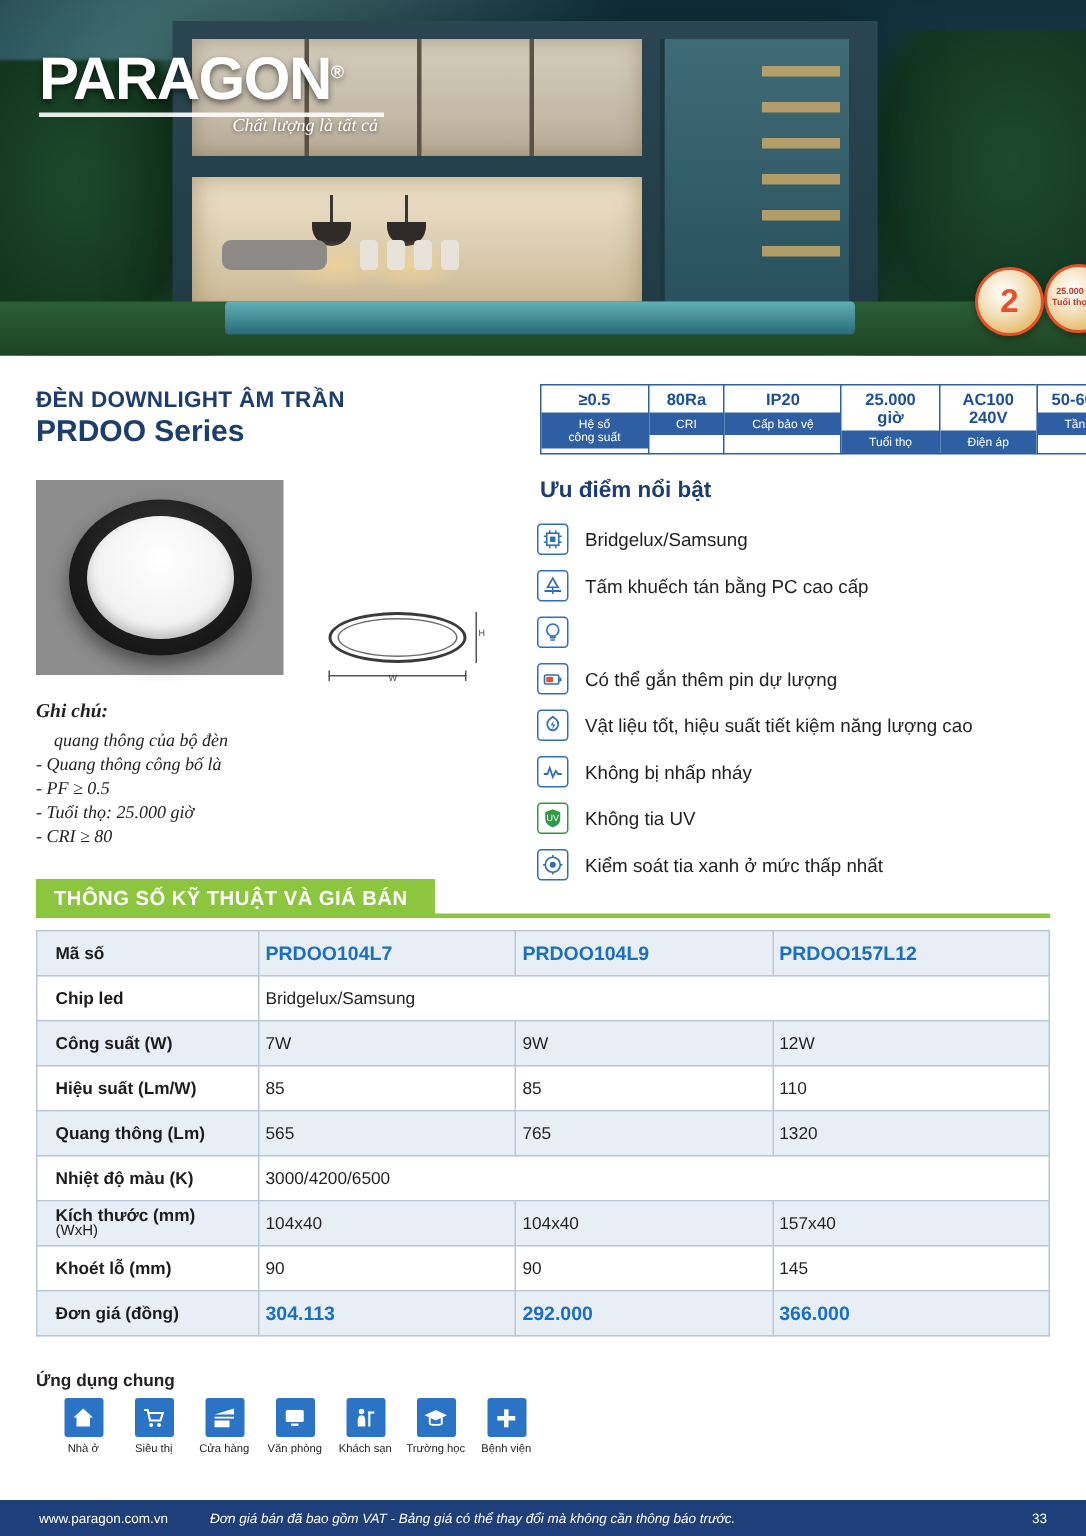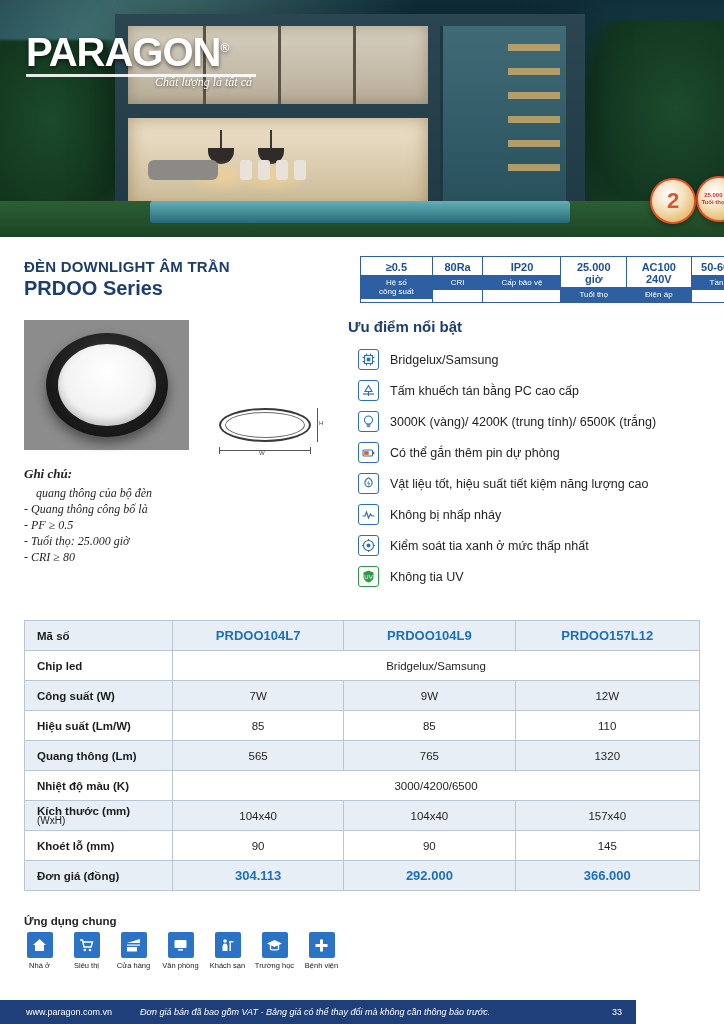--- a/index.html
+++ b/index.html
@@ -186,21 +186,21 @@
   .dim-label-h { position:absolute; left:114px; top:22px; font-size:6px; color:#444;}
 
   
   .notes { position:absolute; left:24px; top:466px; width:300px; font-family:"Liberation Serif", serif; }
   .notes .hd { font-weight:bold; font-style:italic; font-size:13px; margin-bottom:3px; }
   .notes .ln { font-style:italic; font-size:12px; line-height:16px; }
   .notes .ln.indent { padding-left:12px; }
 
   
   .feat-title {
-    position:absolute; left:348px; top:318px;
+    position:absolute; left:360px; top:318px;
     font-size:15px; font-weight:bold; color:#1b3e6f;
   }
   .feat-list { position:absolute; left:358px; top:344px; width:350px; }
   .feat-item { display:flex; align-items:center; height:31px; }
   .feat-ico {
     width:21px; height:21px; border:1px solid #2e6fb7; border-radius:3px;
     margin-right:11px; flex:0 0 21px;
     display:flex; align-items:center; justify-content:center;
     background:#fff;
   }
@@ -220,49 +220,49 @@
   .sec-bar .rule {
     position:absolute; left:0; bottom:0; width:676px; height:3px; background:#8cc63f;
   }
 
   
   table.spec {
     position:absolute; left:24px; top:620px; width:676px;
     border-collapse:collapse; font-size:11.5px;
   }
   table.spec td, table.spec th {
-    border:1px solid #b9c6d4; height:30px; text-align:center; padding:0 4px;
+    border:1px solid #b9c6d4; height:30px; padding:0 4px;
   }
   table.spec .rowhead {
     width:148px; text-align:left; padding-left:12px; font-weight:bold; color:#1c1c1c;
   }
   table.spec tr.alt td { background:#e8eef5; }
   table.spec .code { color:#1b6fc0; font-weight:bold; font-size:13px; }
   table.spec .price { color:#1b6fc0; font-weight:bold; font-size:13px; }
   table.spec .sub { font-size:10px; font-weight:normal; display:block; margin-top:-2px;}
 
   
   .apps-title { position:absolute; left:24px; top:915px; font-size:11.5px; font-weight:bold; }
-  .apps { position:absolute; left:16px; top:932px; display:flex; }
+  .apps { position:absolute; left:32px; top:932px; display:flex; }
   .app { width:47px; text-align:center; }
   .app .box {
     width:26px; height:26px; margin:0 auto 3px; background:#2b73c4; border-radius:2px;
     display:flex; align-items:center; justify-content:center;
   }
   .app .lbl { font-size:7.5px; color:#222; }
 
   
   .footer {
-    position:absolute; left:0; bottom:0; width:636px; height:24px;
+    position:absolute; left:0; bottom:0; width:724px; height:24px;
     background:#1f3f7a; color:#fff;
     display:flex; align-items:center;
   }
   .footer .site { margin-left:26px; font-size:9px; }
   .footer .note { margin-left:28px; font-size:9px; font-style:italic; }
-  .footer .pg { position:absolute; right:14px; font-size:9px;text-align:center; }
+  .footer .pg { position:absolute; right:26px; font-size:9px;text-align:center; }
 </style>
 </head>
 <body>
 
 <div class="page">
 
   <div class="hero">
     <div class="sky"></div>
     <div class="greenery-left"></div>
     <div class="greenery-right"></div>
@@ -414,80 +414,84 @@
     </div>
 
     <div class="feat-item">
       <span class="feat-ico">
         <svg width="15" height="15" viewBox="0 0 15 15">
             <circle cx="7.5" cy="6" r="4" fill="none" stroke="#2e6fb7" stroke-width="1.1"></circle>
             <path d="M5.5 10.2 h4 v1.4 h-4 z" fill="#2e6fb7"></path>
             <line x1="6" y1="12.6" x2="9" y2="12.6" stroke="#2e6fb7" stroke-width="1"></line>
           </svg>
       </span>
-      <span class="feat-txt">3000K (vàng)/ 4200K (trung tính)/ 6500K (trắng)</span>
     </div>
 
     <div class="feat-item">
       <span class="feat-ico">
         <svg width="15" height="15" viewBox="0 0 15 15">
             <rect x="2" y="5" width="9.5" height="6" rx="1" fill="none" stroke="#2e6fb7" stroke-width="1.1"></rect>
             <rect x="11.8" y="6.8" width="1.5" height="2.4" fill="#2e6fb7"></rect>
             <rect x="3.2" y="6.2" width="4.5" height="3.6" fill="#e8502a"></rect>
           </svg>
       </span>
-      <span class="feat-txt">Có thể gắn thêm pin dự phòng</span>
+      <span class="feat-txt">Có thể gắn thêm pin dự lượng</span>
     </div>
 
     <div class="feat-item">
       <span class="feat-ico">
         <svg width="15" height="15" viewBox="0 0 15 15">
             <path d="M7.5 1.8 C4 4 3 6.5 4.5 9 C6 11.5 9 11.5 10.5 9 C12 6.5 11 4 7.5 1.8 z" fill="none" stroke="#2e6fb7" stroke-width="1.1"></path>
             <path d="M8 4.5 L6 7.6 h1.8 L6.8 10.6 L9.4 7 H7.6 z" fill="#2e6fb7"></path>
           </svg>
       </span>
       <span class="feat-txt">Vật liệu tốt, hiệu suất tiết kiệm năng lượng cao</span>
     </div>
 
     <div class="feat-item">
       <span class="feat-ico">
         <svg width="15" height="15" viewBox="0 0 15 15">
             <path d="M1.5 9 L4 9 L5.5 5 L7.5 11 L9.5 7 L11 9 L13.5 9" fill="none" stroke="#2e6fb7" stroke-width="1.2"></path>
           </svg>
       </span>
       <span class="feat-txt">Không bị nhấp nháy</span>
+    </div>
+
+    <div class="feat-item">
+      <span class="feat-ico" style="border-color:#2e9a43">
+        <svg width="15" height="15" viewBox="0 0 15 15">
+            <path d="M7.5 1.5 L12.5 3.5 V8 C12.5 11 10 12.8 7.5 13.5 C5 12.8 2.5 11 2.5 8 V3.5 z" fill="#2e9a43"></path>
+            <text x="7.5" y="9.6" font-size="6" fill="#ffffff" text-anchor="middle" font-family="Liberation Sans, sans-serif">UV</text>
+          </svg>
+      </span>
+      <span class="feat-txt">Không tia UV</span>
     </div>
 
     <div class="feat-item">
       <span class="feat-ico">
         <svg width="15" height="15" viewBox="0 0 15 15">
             <circle cx="7.5" cy="7.5" r="5" fill="none" stroke="#2e6fb7" stroke-width="1.1"></circle>
             <circle cx="7.5" cy="7.5" r="2" fill="#2e6fb7"></circle>
             <g stroke="#2e6fb7" stroke-width="1">
               <line x1="7.5" y1="1" x2="7.5" y2="2.5"></line>
               <line x1="7.5" y1="12.5" x2="7.5" y2="14"></line>
               <line x1="1" y1="7.5" x2="2.5" y2="7.5"></line>
               <line x1="12.5" y1="7.5" x2="14" y2="7.5"></line>
             </g>
           </svg>
       </span>
       <span class="feat-txt">Kiểm soát tia xanh ở mức thấp nhất</span>
     </div>
-
-    <div class="feat-item">
-      <span class="feat-ico" style="border-color:#2e9a43">
-        <svg width="15" height="15" viewBox="0 0 15 15">
-            <path d="M7.5 1.5 L12.5 3.5 V8 C12.5 11 10 12.8 7.5 13.5 C5 12.8 2.5 11 2.5 8 V3.5 z" fill="#2e9a43"></path>
-            <text x="7.5" y="9.6" font-size="6" fill="#ffffff" text-anchor="middle" font-family="Liberation Sans, sans-serif">UV</text>
-          </svg>
-      </span>
-      <span class="feat-txt">Không tia UV</span>
-    </div>
-  </div>
-
+  </div>
+
+  <div class="sec-bar">
+    <div class="fill"></div>
+    <div class="label">THÔNG SỐ KỸ THUẬT VÀ GIÁ BÁN</div>
+    <div class="rule"></div>
+  </div>
 
   <table class="spec">
     <tbody>
       <tr class="alt">
         <td class="rowhead">Mã số</td>
         <td class="code">PRDOO104L7</td>
         <td class="code">PRDOO104L9</td>
         <td class="code">PRDOO157L12</td>
       </tr>
       <tr>

